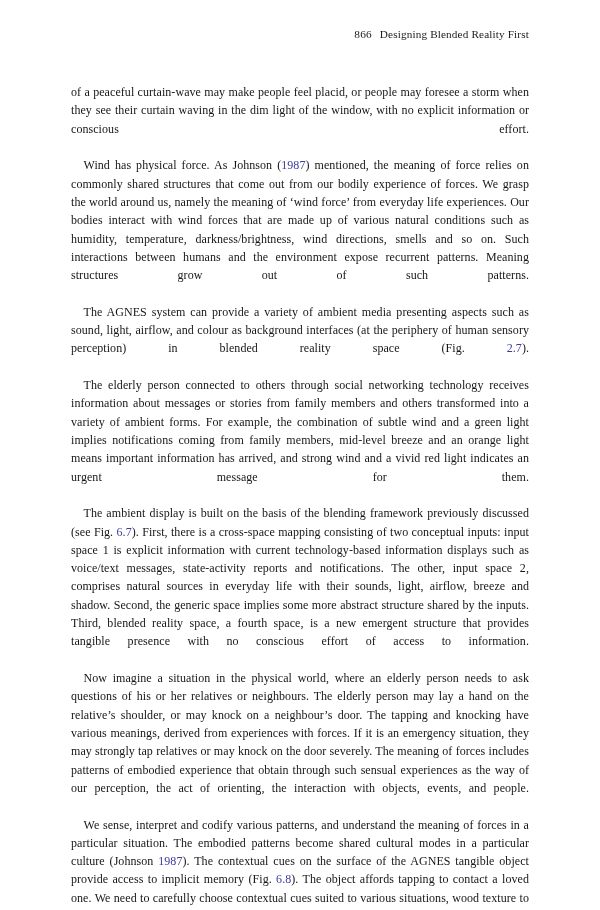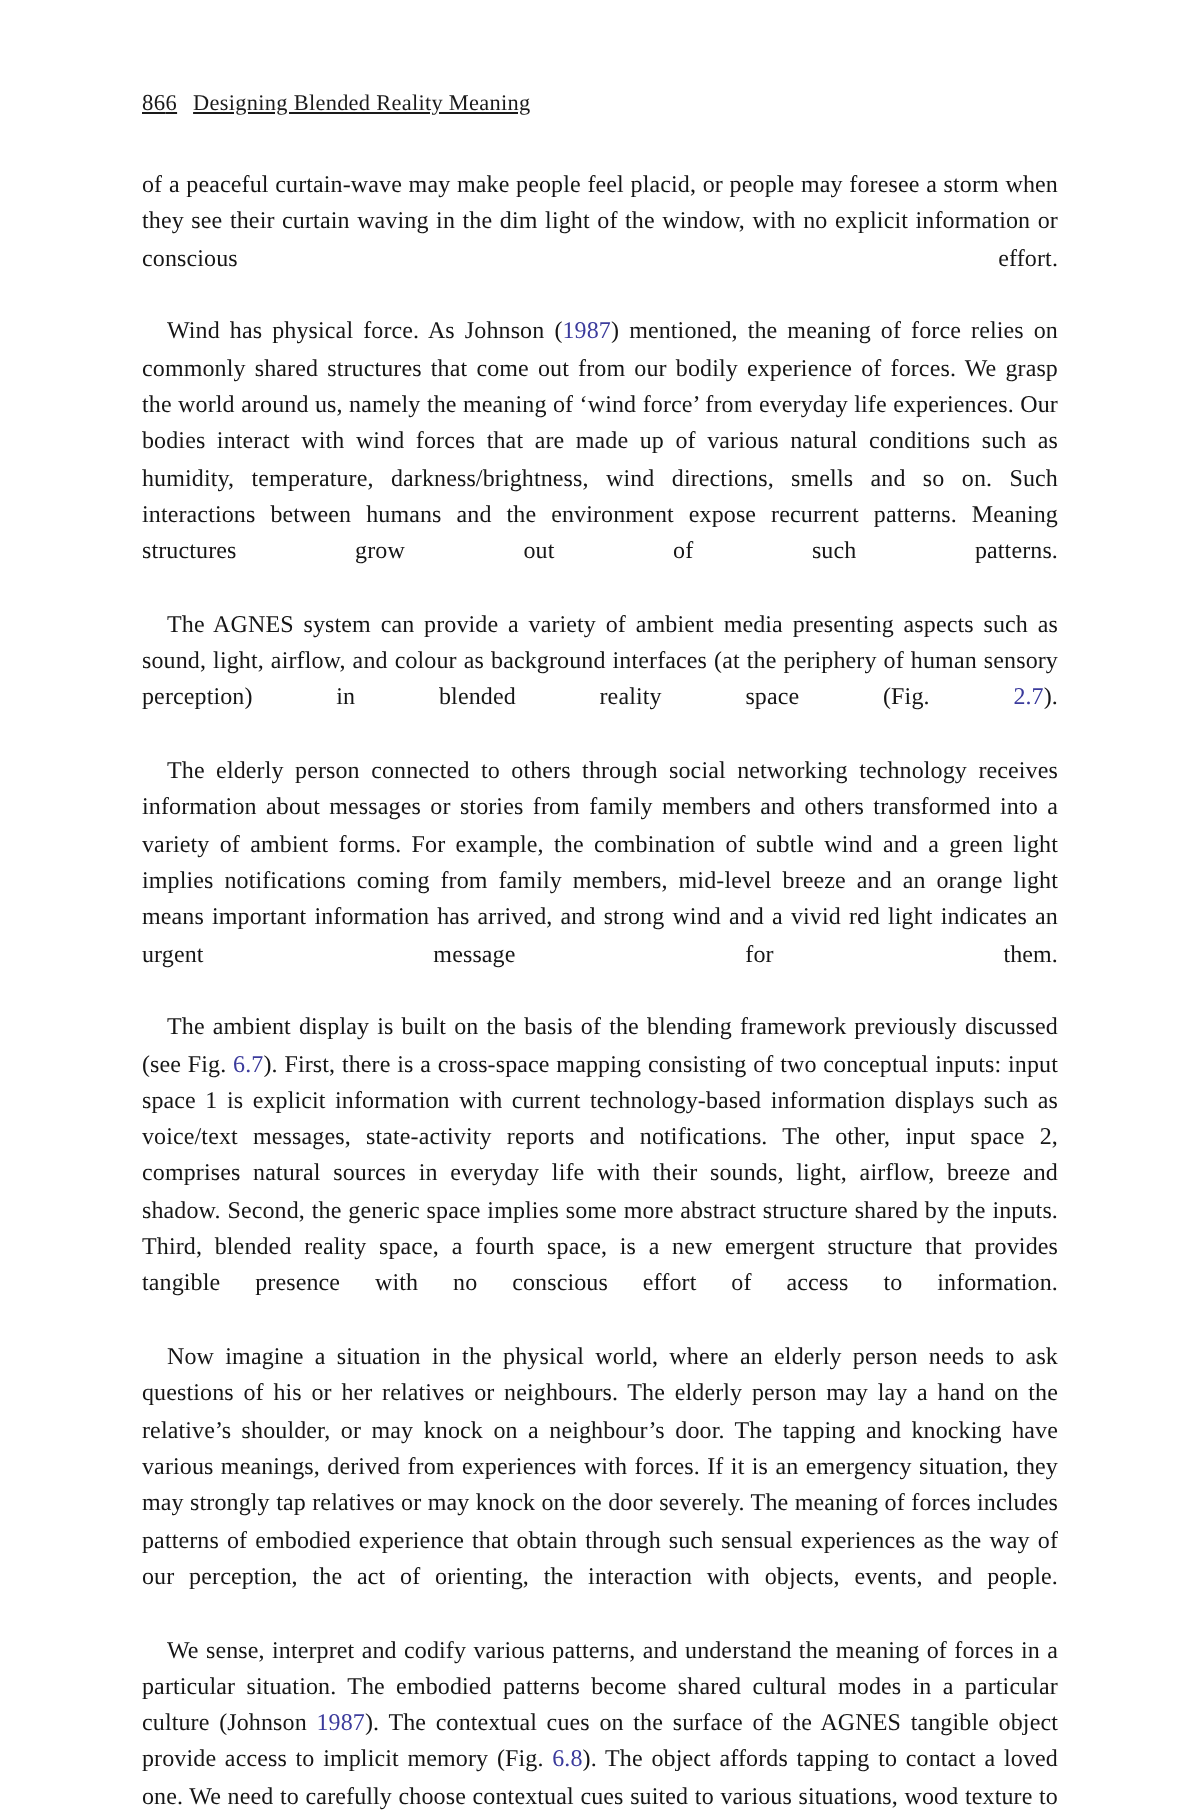--- a/index.html
+++ b/index.html
@@ -16,30 +16,29 @@
     position: relative;
     width: 600px;
     height: 910px;
     background: #ffffff;
     overflow: hidden;
   }
   
   .running-head {
     position: absolute;
     left: 71px;
-    top: 46px;
+    top: 28px;
     width: 458px;
     height: 16px;
     display: flex;
     align-items: baseline;
-    justify-content: flex-start;
+    justify-content: flex-end;
     font-size: 11.2px;
     letter-spacing: 0.1px;
     color: #1a1a1a;
-    text-decoration: underline;
   }
   .folio {
     font-size: 11.4px;
     letter-spacing: 0.2px;
   }
   .head-right {
     display: flex;
     align-items: baseline;
     gap: 8px;
     font-size: 11.2px;
@@ -84,21 +83,21 @@
 </style>
 </head>
 <body>
 
 <div id="page">
 
   <div class="running-head">
     <span class="folio">86</span>
     <span class="head-right">
       <span class="chapter-num">6</span>
-      <span class="chapter-title">Designing Blended Reality Meaning</span>
+      <span class="chapter-title">Designing Blended Reality First</span>
     </span>
   </div>
 
   <div class="textblock" id="textblock">
       <p class="para no-indent"><span>of a peaceful curtain-wave may make people feel placid, or people may foresee a storm when they see their curtain waving in the dim light of the window, with no explicit information or conscious effort.</span></p>
       <p class="para"><span>Wind has physical force. As Johnson </span><span>(</span><span class="xref">1987</span><span>) mentioned, the meaning of force relies on commonly shared structures that come out from our bodily experience of forces. We grasp the world around us, namely the meaning of ‘wind force’ from everyday life experiences. Our bodies interact with wind forces that are made up of various natural conditions such as humidity, temperature, darkness/brightness, wind directions, smells and so on. Such interactions between humans and the environment expose recurrent patterns. Meaning structures grow out of such patterns.</span></p>
       <p class="para"><span>The AGNES system can provide a variety of ambient media presenting aspects such as sound, light, airflow, and colour as background interfaces (at the periphery of human sensory perception) in blended reality space (Fig. </span><span class="xref">2.7</span><span>).</span></p>
       <p class="para"><span>The elderly person connected to others through social networking technology receives information about messages or stories from family members and others transformed into a variety of ambient forms. For example, the combination of subtle wind and a green light implies notifications coming from family members, mid-level breeze and an orange light means important information has arrived, and strong wind and a vivid red light indicates an urgent message for them.</span></p>
       <p class="para"><span>The ambient display is built on the basis of the blending framework previously discussed (see Fig. </span><span class="xref">6.7</span><span>). First, there is a cross-space mapping consisting of two conceptual inputs: input space 1 is explicit information with current technology-based information displays such as voice/text messages, state-activity reports and notifications. The other, input space 2, comprises natural sources in everyday life with their sounds, light, airflow, breeze and shadow. Second, the generic space implies some more abstract structure shared by the inputs. Third, blended reality space, a fourth space, is a new emergent structure that provides tangible presence with no conscious effort of access to information.</span></p>
       <p class="para"><span>Now imagine a situation in the physical world, where an elderly person needs to ask questions of his or her relatives or neighbours. The elderly person may lay a hand on the relative’s shoulder, or may knock on a neighbour’s door. The tapping and knocking have various meanings, derived from experiences with forces. If it is an emergency situation, they may strongly tap relatives or may knock on the door severely. The meaning of forces includes patterns of embodied experience that obtain through such sensual experiences as the way of our perception, the act of orienting, the interaction with objects, events, and people.</span></p>

